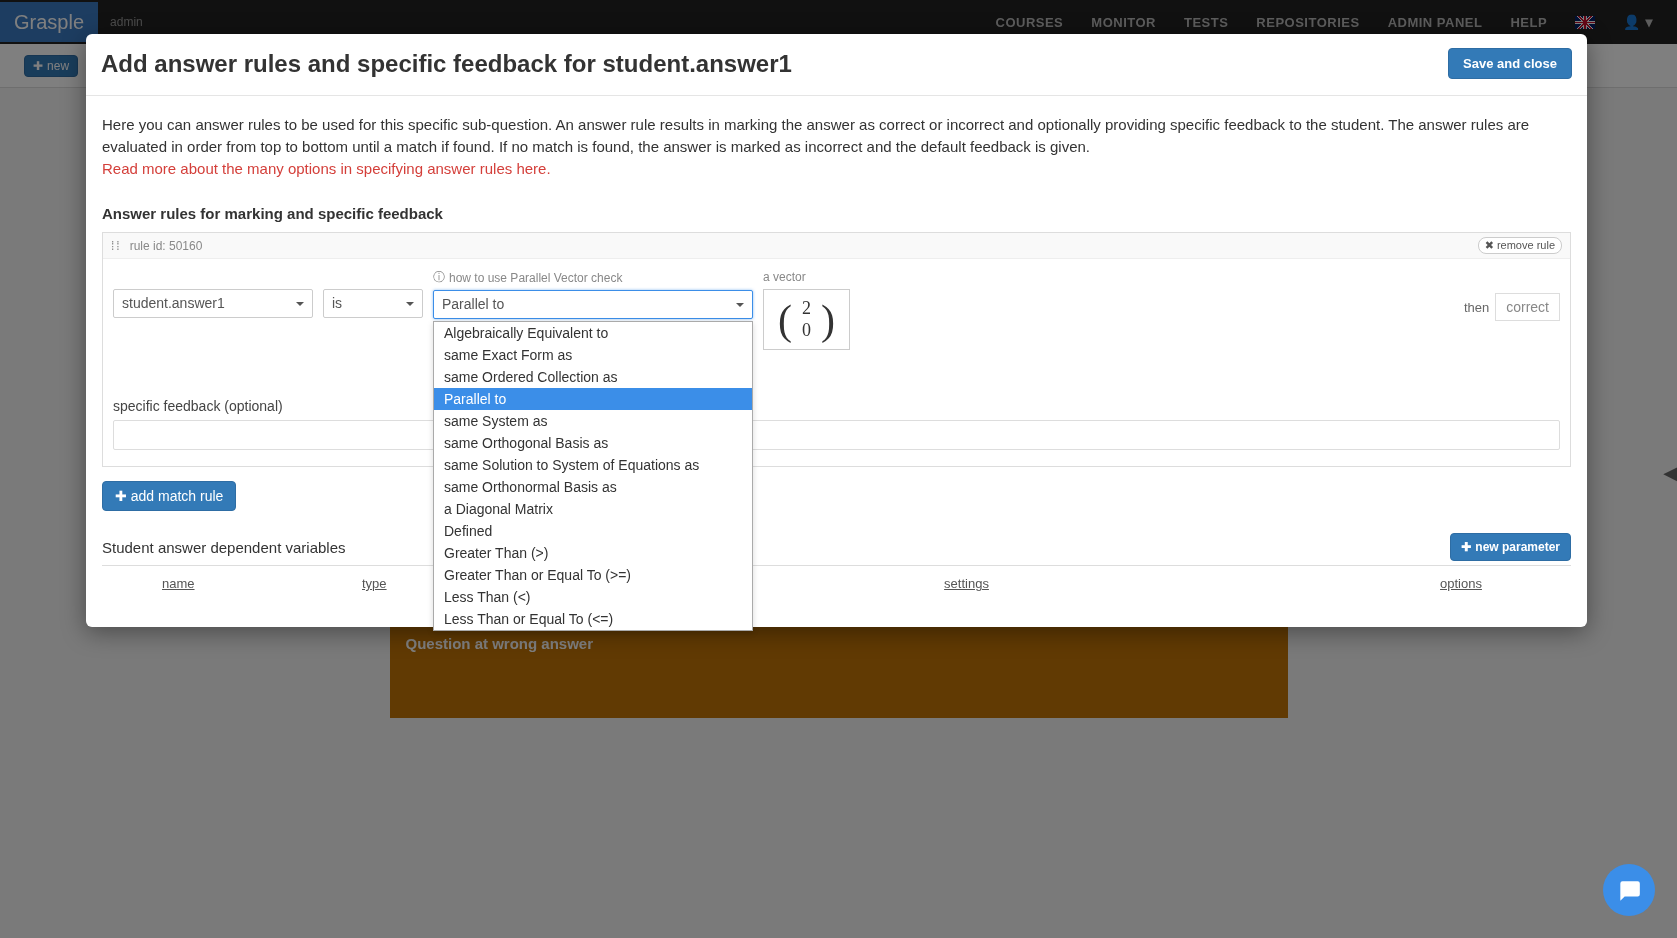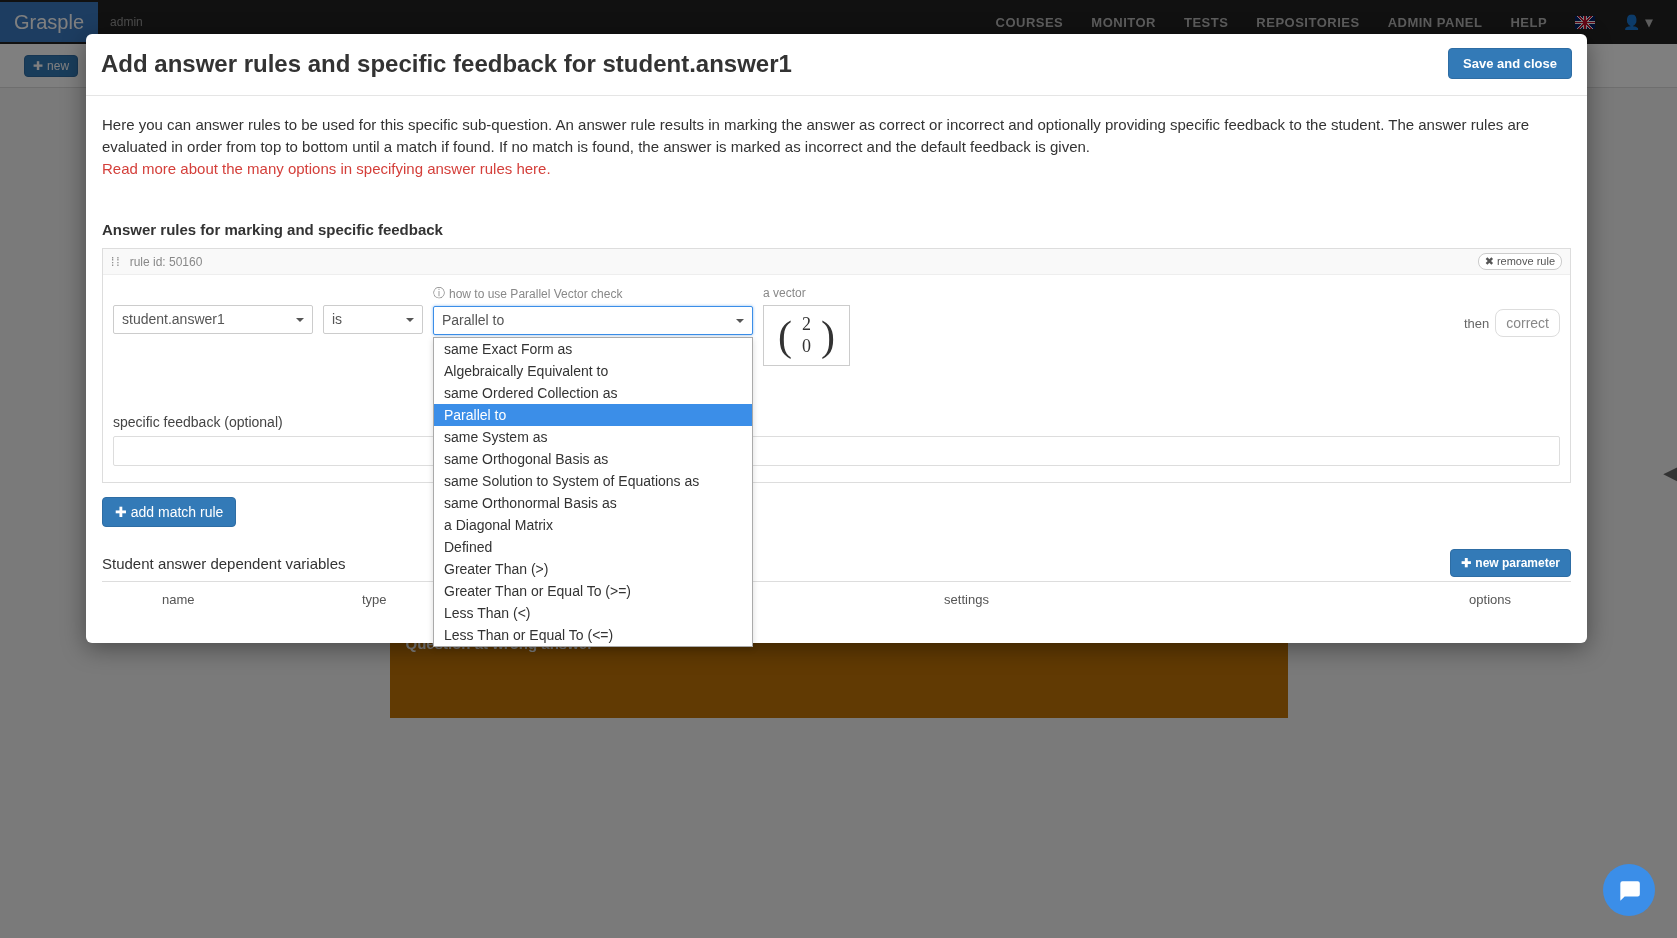--- a/index.html
+++ b/index.html
@@ -184,21 +184,21 @@
   }
   .modal-header .btn { margin-left: auto; font-weight: 600; padding: 7px 14px; font-size: 13px;}
   .modal-body {
     padding: 18px 16px 0;
   }
   .intro { font-size: 15px; line-height: 1.45; color: #333; }
   .intro a { color: #d43f3a; text-decoration: none; }
   .section-title {
     font-size: 15px;
     font-weight: 600;
-    margin-top: 42px;
+    margin-top: 26px;
     margin-bottom: 10px;
   }
   .rule-block {
     border: 1px solid #ddd;
   }
   .rule-head {
     background: #f9f9f9;
     border-bottom: 1px solid #eee;
     display: flex;
     align-items: center;
@@ -273,21 +273,21 @@
     font-size: 18px;
     padding: 0 10px;
     line-height: 1.2;
   }
   .then-col { display:flex; align-items:center; gap:6px; padding-top:4px; justify-content:flex-end;}
   .then-col .label { font-size: 13px; color: #666; }
   .readonly {
     border: 1px solid #ddd;
     padding: 5px 10px;
     color: #888;
-    border-radius: 8px;
+    border-radius: 0;
     font-size: 14px;
   }
 
   .dropdown-list {
     position: absolute;
     top: 38px;
     left: 0;
     width: 320px;
     background: #fff;
     border: 1px solid #aaa;
@@ -321,22 +321,23 @@
     padding-bottom: 4px;
   }
   .subsection .title { font-size: 15px; color:#333; }
   .subsection .btn { margin-left: auto; font-weight:600; font-size:12px; padding:6px 10px;}
   .dep-table-head {
     display: grid;
     grid-template-columns: 200px 160px 1fr 100px;
     font-size: 13px;
     color: #555;
     padding: 10px 60px 10px 60px;
-  }
-  .dep-table-head .opt { text-align: right; }
+    text-decoration: underline;
+  }
+  .dep-table-head .opt { text-align: center; }
 
   .chat-bubble {
     position: absolute;
     right: 22px;
     bottom: 22px;
     width: 52px;
     height: 52px;
     border-radius: 50%;
     background: #3b8ee8;
     z-index: 300;
@@ -436,22 +437,22 @@
 
           <div style="position:relative;">
             <div class="col-help">
               <span>ⓘ</span>
               <span>how to use Parallel Vector check</span>
             </div>
             <button class="select" style="border-color:#3b8ee8; box-shadow:0 0 3px rgba(59,142,232,.6);">
               <span>Parallel to</span>
             </button>
             <div class="dropdown-list" id="dropdown-list" style="top:52px;">
+                <div class="item">Algebraically Equivalent to</div>
                 <div class="item">same Exact Form as</div>
-                <div class="item">Algebraically Equivalent to</div>
                 <div class="item">same Ordered Collection as</div>
                 <div class="item selected">Parallel to</div>
                 <div class="item">same System as</div>
                 <div class="item">same Orthogonal Basis as</div>
                 <div class="item">same Solution to System of Equations as</div>
                 <div class="item">same Orthonormal Basis as</div>
                 <div class="item">a Diagonal Matrix</div>
                 <div class="item">Defined</div>
                 <div class="item">Greater Than (&gt;)</div>
                 <div class="item">Greater Than or Equal To (&gt;=)</div>

